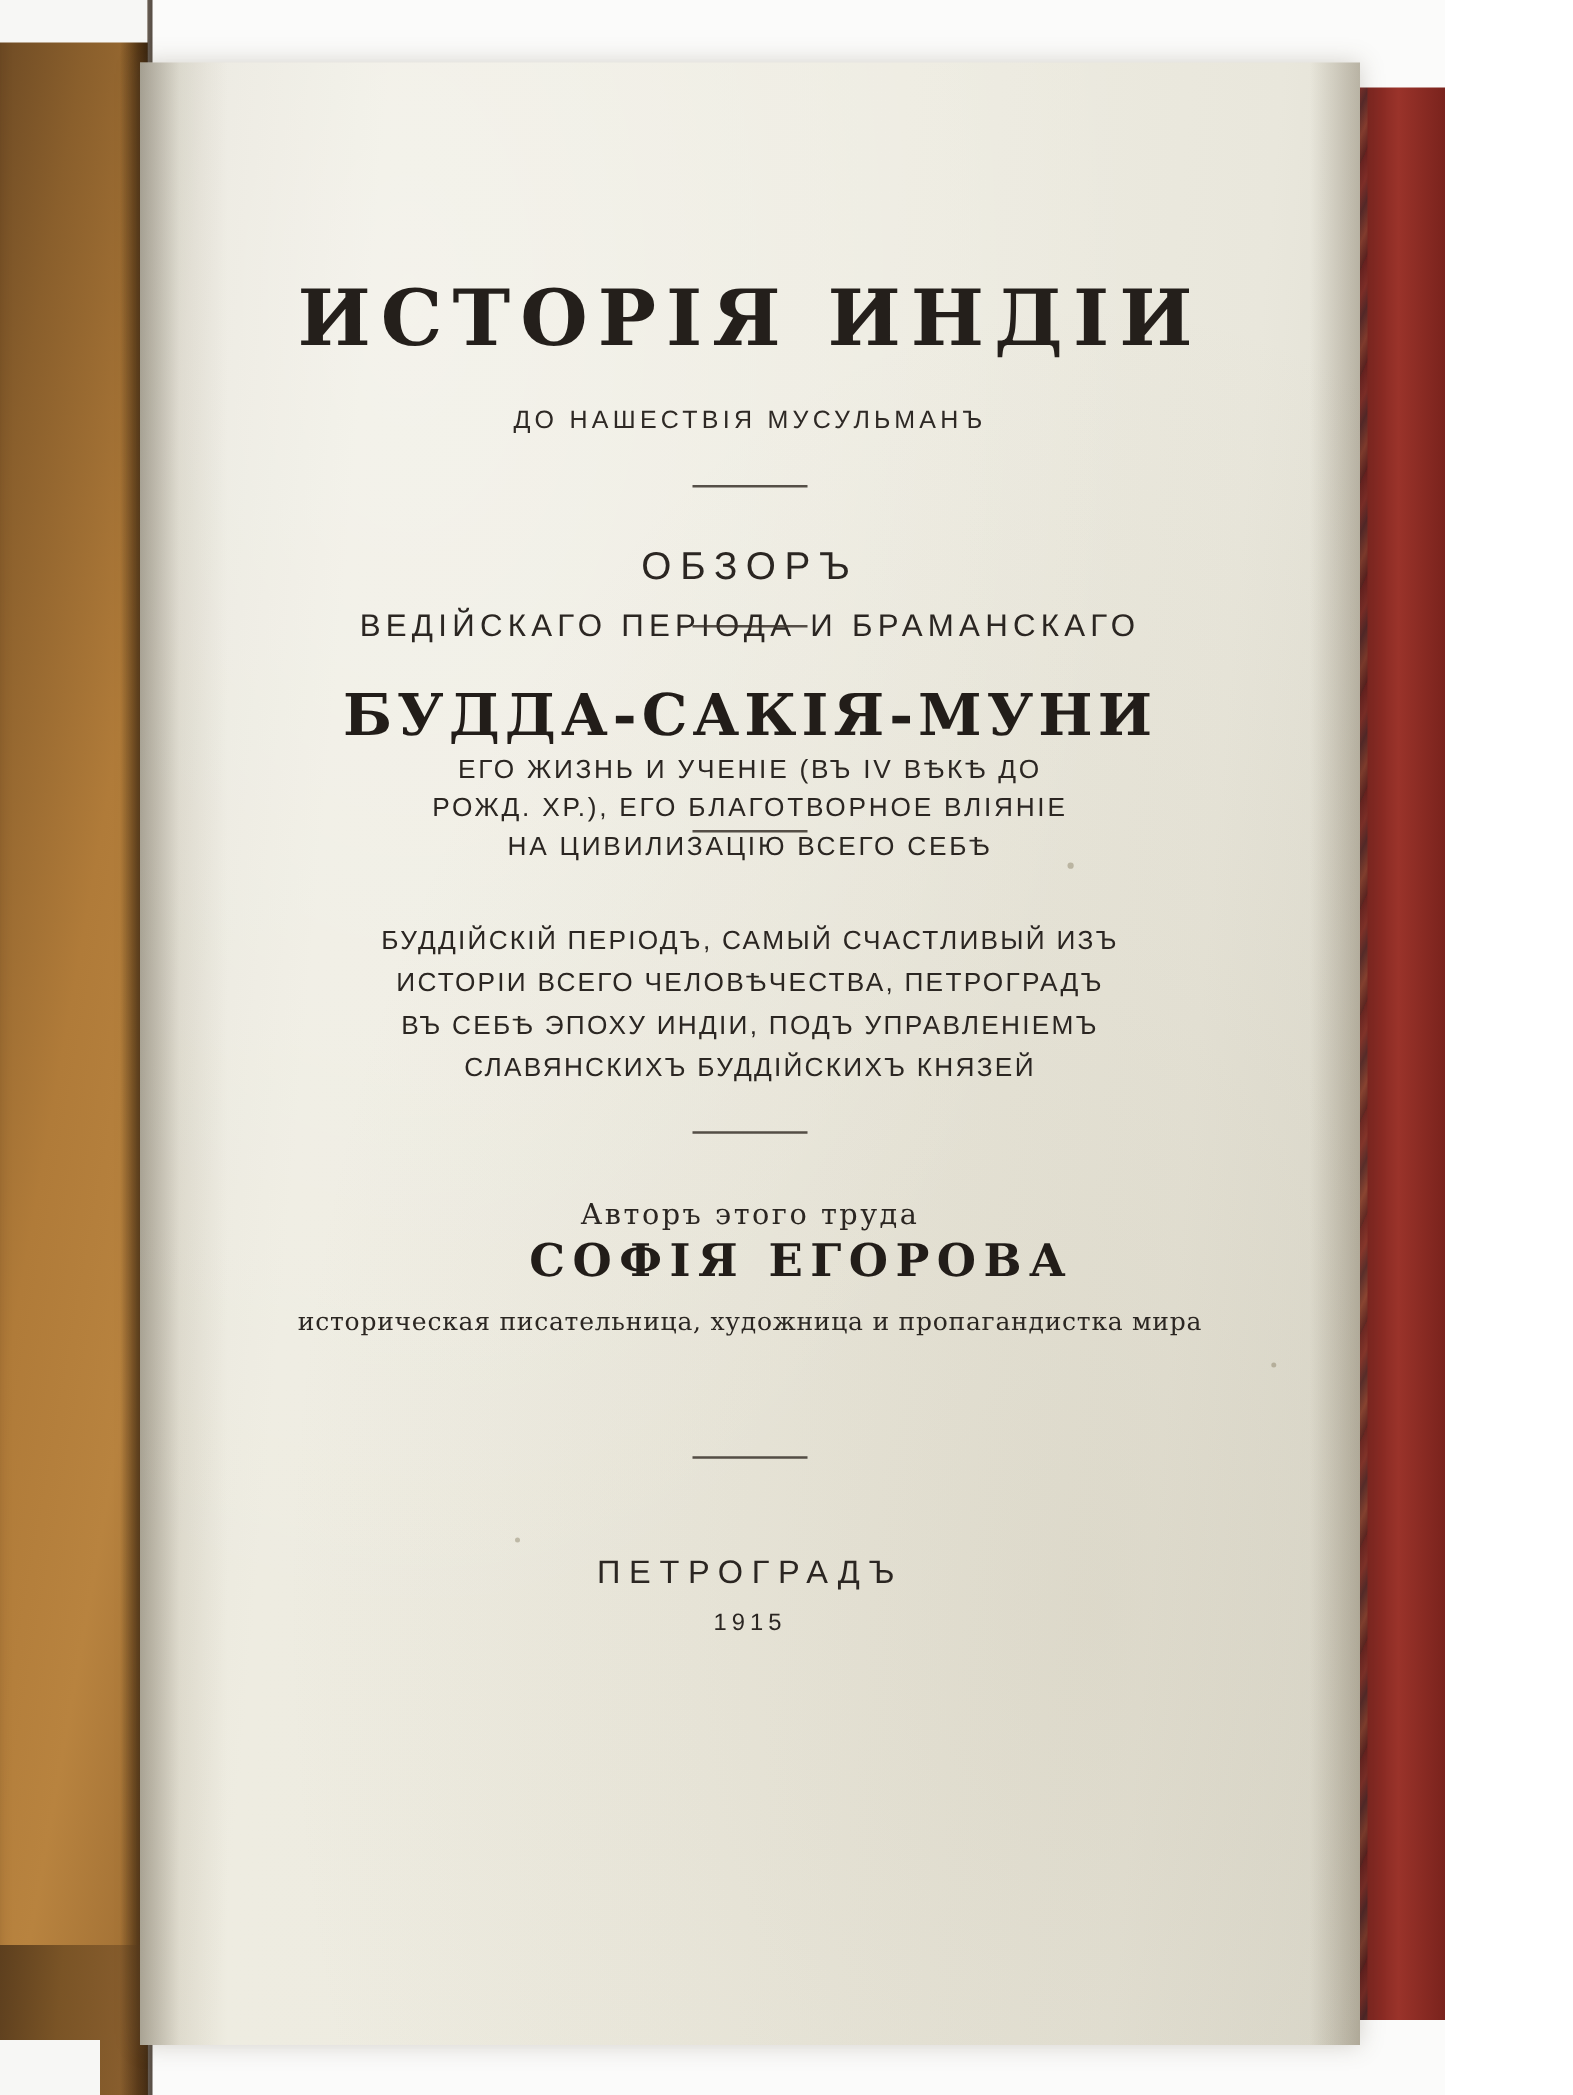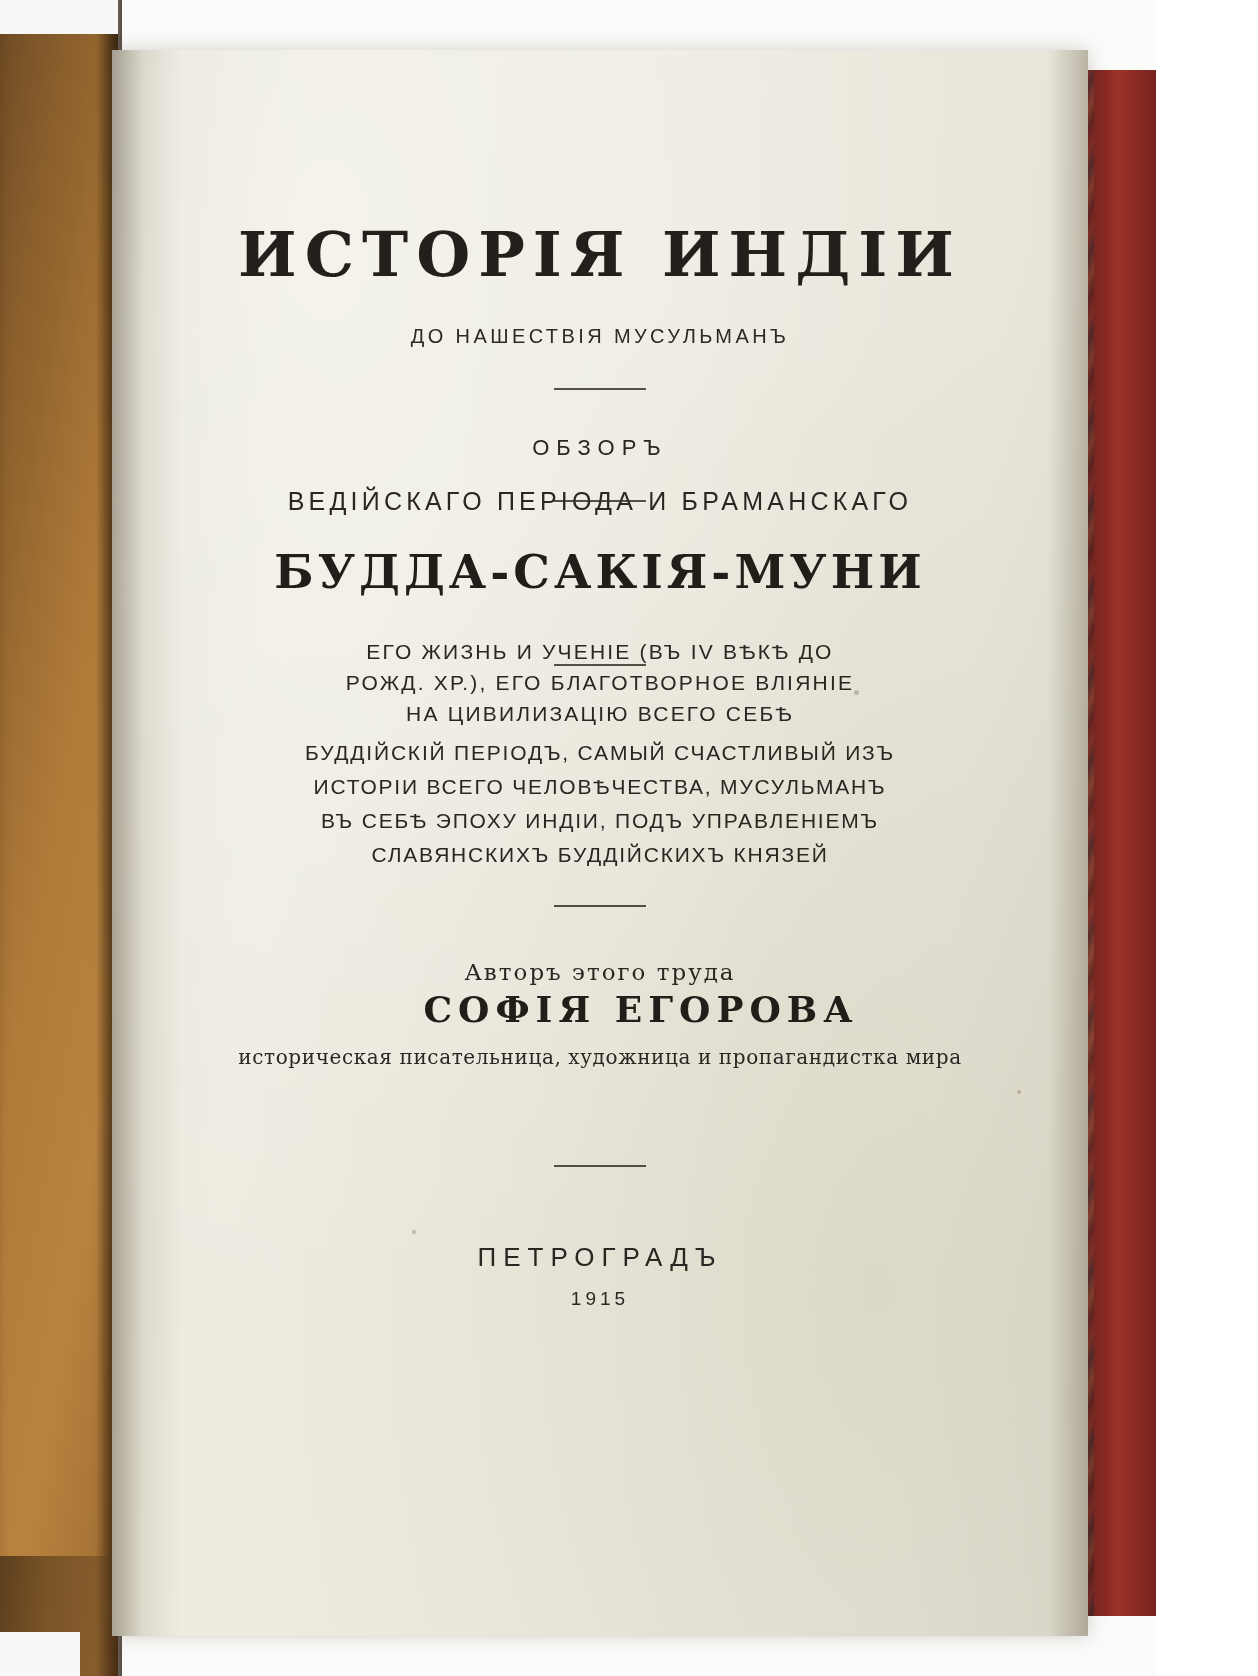--- a/index.html
+++ b/index.html
@@ -209,21 +209,21 @@
   .rule-2 { top: 450px; width: 92px; }
   .rule-3 { top: 614px; width: 92px; }
   .rule-4 { top: 855px; width: 92px; }
   .rule-5 { top: 1115px; width: 92px; }
 
   .overview-label {
     position: absolute;
     top: 385px;
     left: 0;
     width: 100%;
-    font-size: 22px;
+    font-size: 31px;
     letter-spacing: 7px;
     color: #2b2622;
   }
 
   .overview-line {
     position: absolute;
     top: 437px;
     left: 0;
     width: 100%;
     font-size: 25px;
@@ -238,21 +238,21 @@
     width: 100%;
     font-family: "DejaVu Serif", serif;
     font-weight: 700;
     font-size: 46px;
     letter-spacing: 4px;
     color: #221d19;
   }
 
   .block-life {
     position: absolute;
-    top: 586px;
+    top: 550px;
     left: 50%;
     transform: translateX(-50%);
     width: 560px;
     font-size: 21px;
     line-height: 31px;
     letter-spacing: 2.2px;
     color: #2b2622;
   }
 
   .block-period {
@@ -369,21 +369,21 @@
       <div class="block-life">
         <div>ЕГО ЖИЗНЬ И УЧЕНІЕ (ВЪ IV ВѢКѢ ДО</div>
         <div>РОЖД. ХР.), ЕГО БЛАГОТВОРНОЕ ВЛІЯНІЕ</div>
         <div>НА ЦИВИЛИЗАЦІЮ ВСЕГО СЕБѢ</div>
       </div>
 
       <div class="rule rule-3"></div>
 
       <div class="block-period">
         <div>БУДДІЙСКІЙ ПЕРІОДЪ, САМЫЙ СЧАСТЛИВЫЙ ИЗЪ</div>
-        <div>ИСТОРІИ ВСЕГО ЧЕЛОВѢЧЕСТВА, МУСУЛЬМАНЪ</div>
+        <div>ИСТОРІИ ВСЕГО ЧЕЛОВѢЧЕСТВА, ПЕТРОГРАДЪ</div>
         <div>ВЪ СЕБѢ ЭПОХУ ИНДІИ, ПОДЪ УПРАВЛЕНІЕМЪ</div>
         <div>СЛАВЯНСКИХЪ БУДДІЙСКИХЪ КНЯЗЕЙ</div>
       </div>
 
       <div class="rule rule-4"></div>
 
       <div class="author-label">Авторъ этого труда</div>
       <div class="author-name">СОФІЯ ЕГОРОВА</div>
       <div class="author-desc">историческая писательница, художница и пропагандистка мира</div>
 

